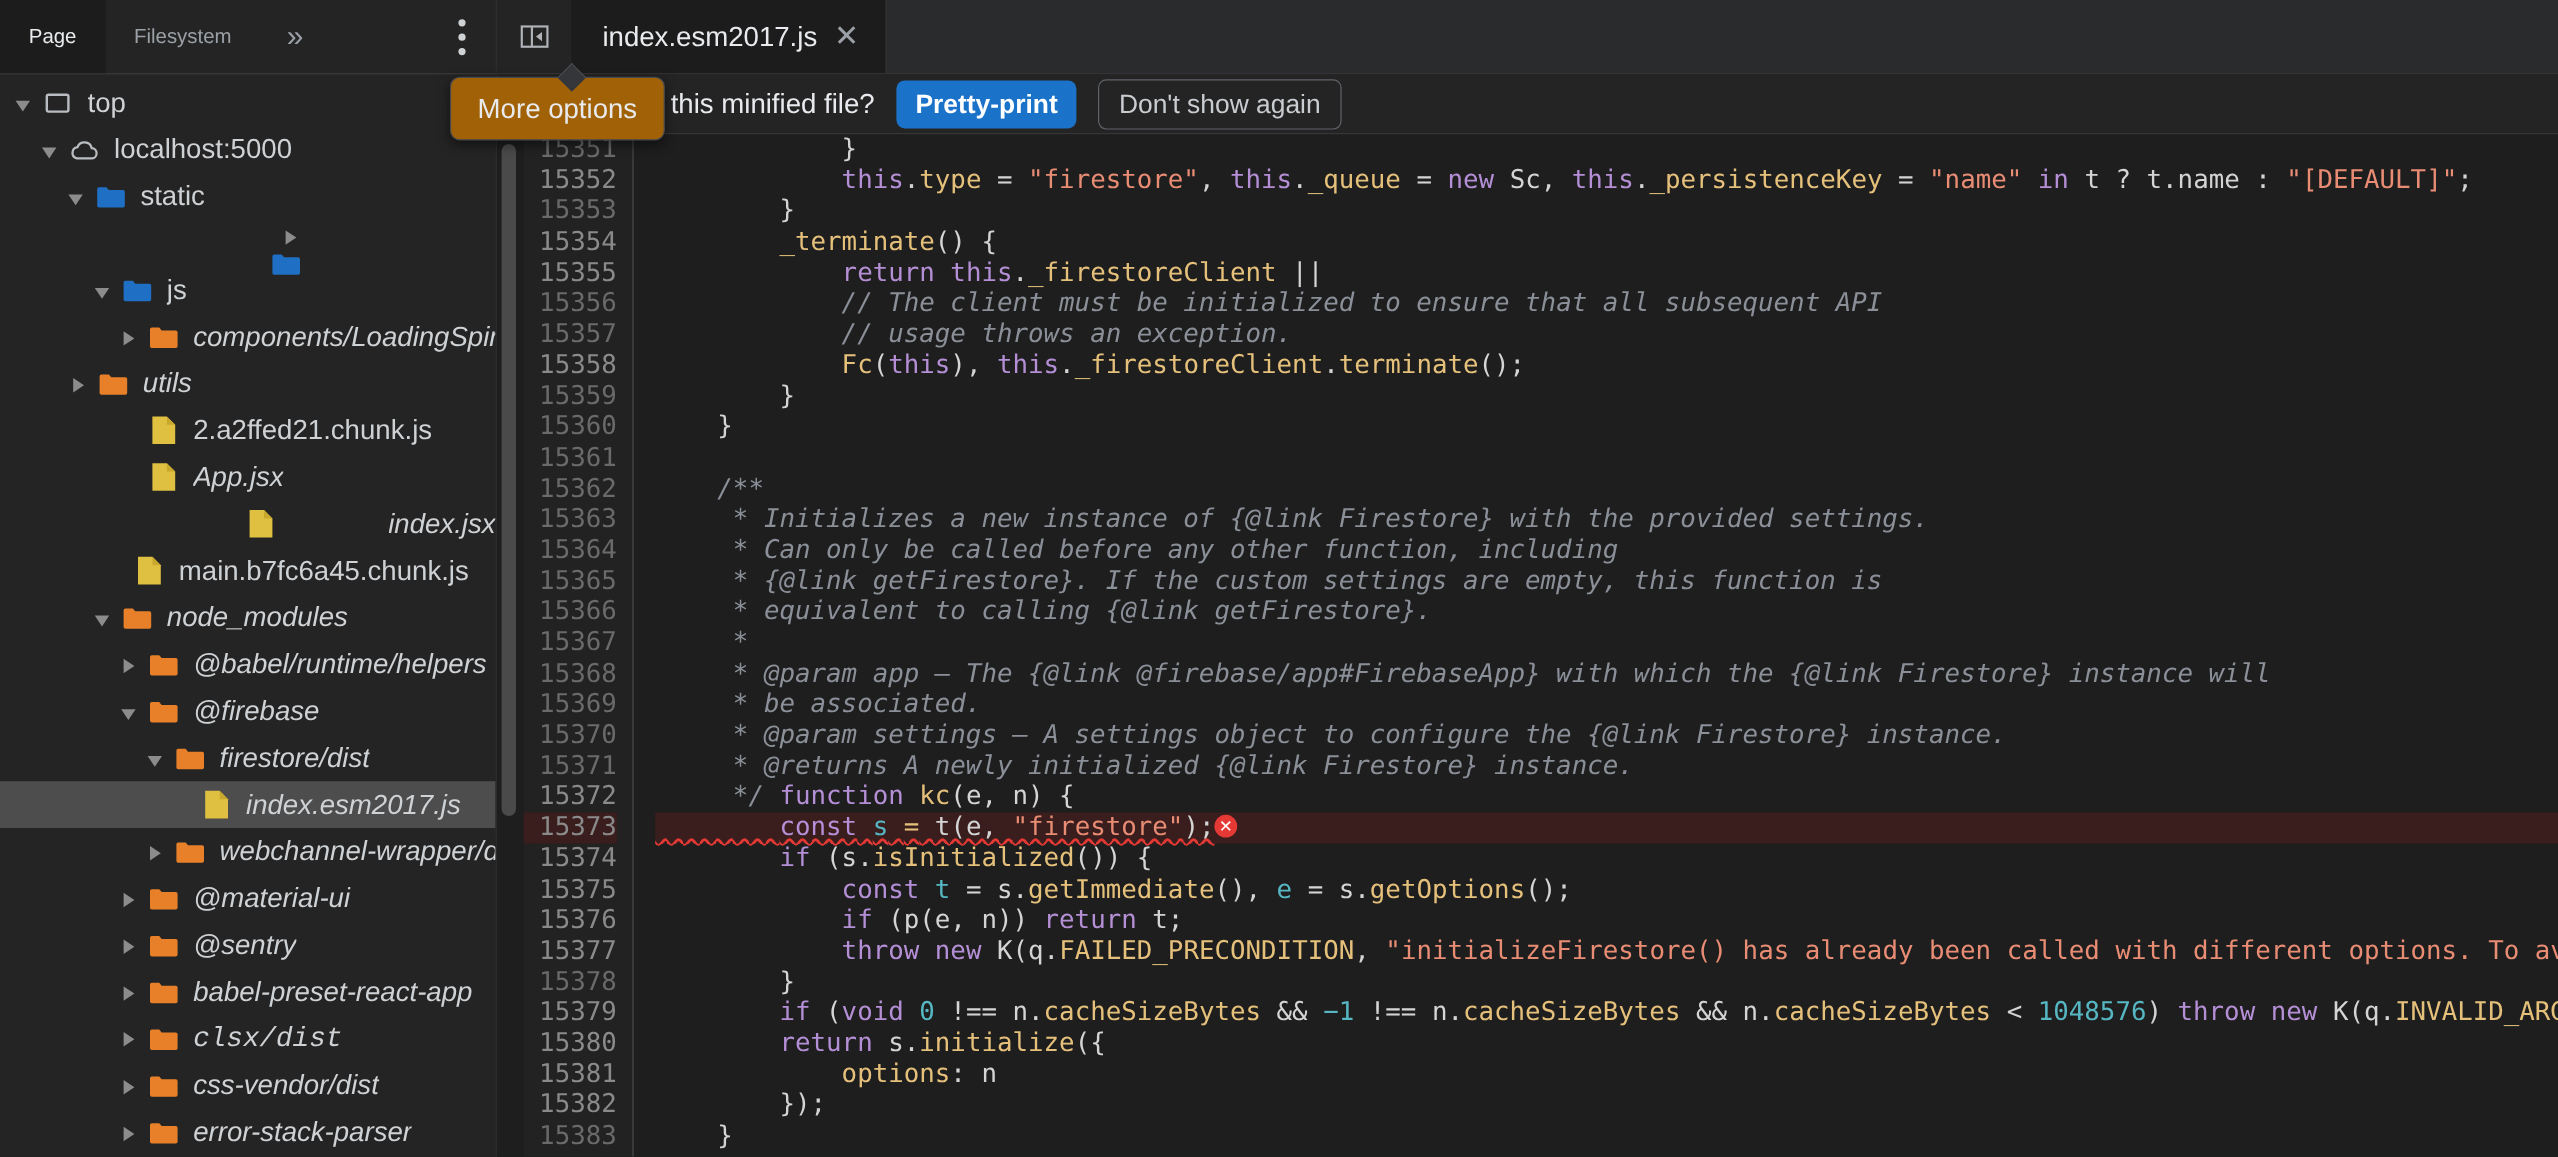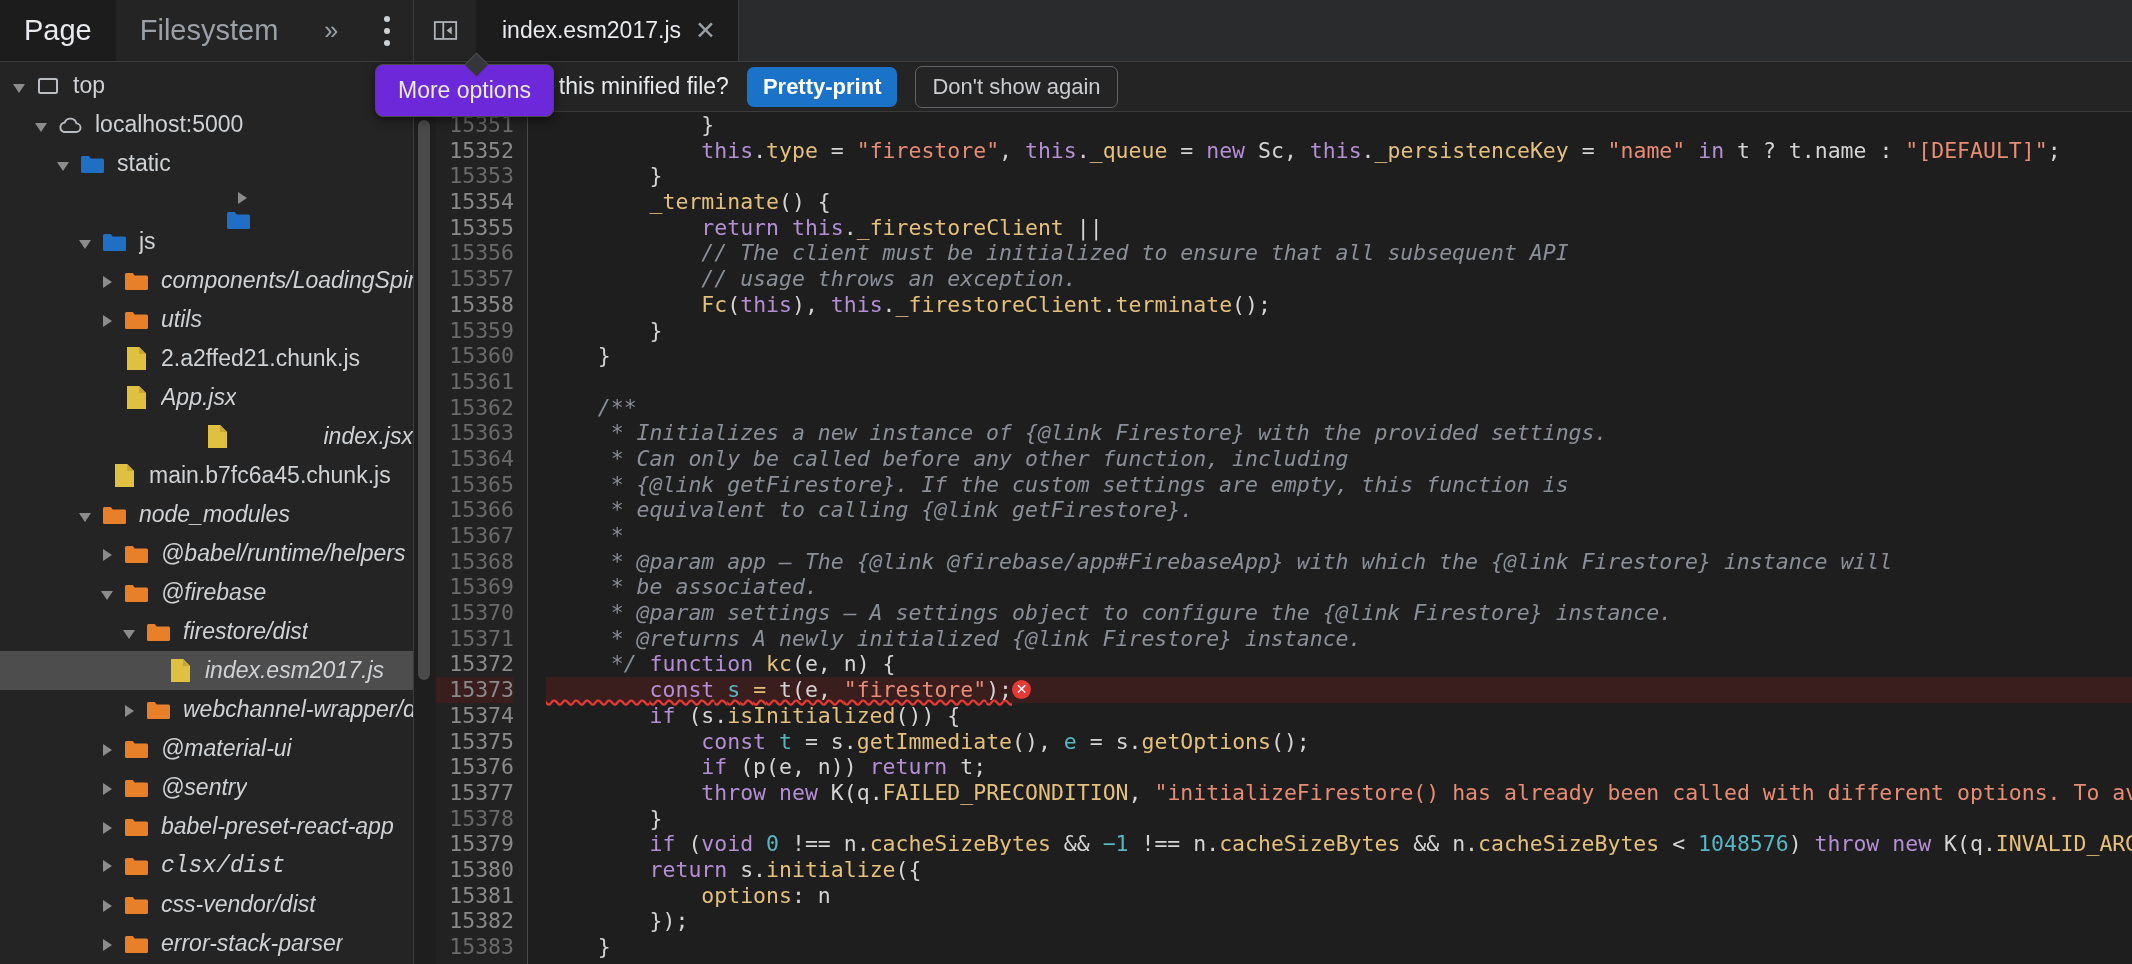--- a/index.html
+++ b/index.html
@@ -6,21 +6,21 @@
   html,body { width:2132px; height:964px; overflow:hidden; background:#202124; }
   body { font-family:"Liberation Sans", sans-serif; -webkit-font-smoothing:antialiased; }
 
   #root { position:relative; width:2132px; height:964px; display:flex; background:#242424; }
 
   
   #sidebar { width:414px; height:964px; background:#242424; display:flex; flex-direction:column;
              border-right:1px solid #3b3b3b; position:relative; flex:none; }
   #nav-toolbar { height:62px; display:flex; align-items:stretch; background:#242424;
                  border-bottom:1px solid #3b3b3b; position:relative; }
-  .nav-tab { display:flex; align-items:center; padding:0 24px; font-size:29px; color:#9aa0a6;
+  .nav-tab { display:flex; align-items:center; padding:0 24px; font-size:17px; color:#9aa0a6;
              cursor:default; position:relative; }
   .nav-tab.active { color:#e8eaed; background:#1c1c1c; }
   .nav-overflow { display:flex; align-items:center; padding:0 22px; font-size:25px; color:#9aa0a6; }
   .nav-spacer { flex:1; }
   .kebab { width:56px; display:flex; flex-direction:column; align-items:center; justify-content:center; gap:6px; }
   .kebab i { width:6px; height:6px; border-radius:50%; background:#cfd2d5; display:block; }
 
   #tree { flex:1; overflow:hidden; padding-top:4px; background:#242424; }
   .trow { display:flex; align-items:center; height:39px; font-size:23px; color:#cfd2d5;
           white-space:nowrap; cursor:default; }
@@ -74,21 +74,21 @@
   .cm  { color:#8a8f98; font-style:italic; }
   .pl  { color:#d4d4d4; }
   .blu { color:#56b6c2; }
   .squig { text-decoration: underline wavy #e53935; text-decoration-skip-ink:none; }
 
   .errdot { display:inline-block; width:19px; height:19px; border-radius:50%; background:#e53935;
             color:#fff; font-family:"Liberation Sans",sans-serif; font-size:14px; line-height:19px;
             text-align:center; vertical-align:middle; position:relative; top:-2px; }
 
   
-  #tooltip { position:absolute; left:375px; top:64px; background:#6d28d9; color:#e8eaed;
+  #tooltip { position:absolute; left:375px; top:64px; background:#a16207; color:#e8eaed;
              font-size:23px; padding:12px 22px; border-radius:8px; border:1px solid #4a4b4f;
              box-shadow:0 3px 10px rgba(0,0,0,.5); z-index:50; white-space:nowrap; }
   #tooltip:after { content:""; position:absolute; top:-9px; left:92px; width:16px; height:16px;
                    background:#35363a; border-left:1px solid #4a4b4f; border-top:1px solid #4a4b4f;
                    transform:rotate(45deg); }
 </style>
 </head>
 <body>
 
 <div id="root">
@@ -161,21 +161,21 @@
         </div>
         <div class="trow" style="padding-left: 94px;">
           <span class="tw"><span class="arr right"></span></span>
           <span class="ico">
             <svg width="25" height="20" viewBox="0 0 25 20">
               <path d="M1 3.5A1.5 1.5 0 0 1 2.5 2h6.2l2 2.4H22.5A1.5 1.5 0 0 1 24 5.9v11.6A1.5 1.5 0 0 1 22.5 19h-20A1.5 1.5 0 0 1 1 17.5z" fill="#e8802a"></path>
             </svg>
           </span>
           <span class="lbl it">components/LoadingSpinner</span>
         </div>
-        <div class="trow" style="padding-left: 94px;">
+        <div class="trow" style="padding-left: 52px;">
           <span class="tw"><span class="arr right"></span></span>
           <span class="ico">
             <svg width="25" height="20" viewBox="0 0 25 20">
               <path d="M1 3.5A1.5 1.5 0 0 1 2.5 2h6.2l2 2.4H22.5A1.5 1.5 0 0 1 24 5.9v11.6A1.5 1.5 0 0 1 22.5 19h-20A1.5 1.5 0 0 1 1 17.5z" fill="#e8802a"></path>
             </svg>
           </span>
           <span class="lbl it">utils</span>
         </div>
         <div class="trow" style="padding-left: 94px;">
           <span class="tw"></span>

